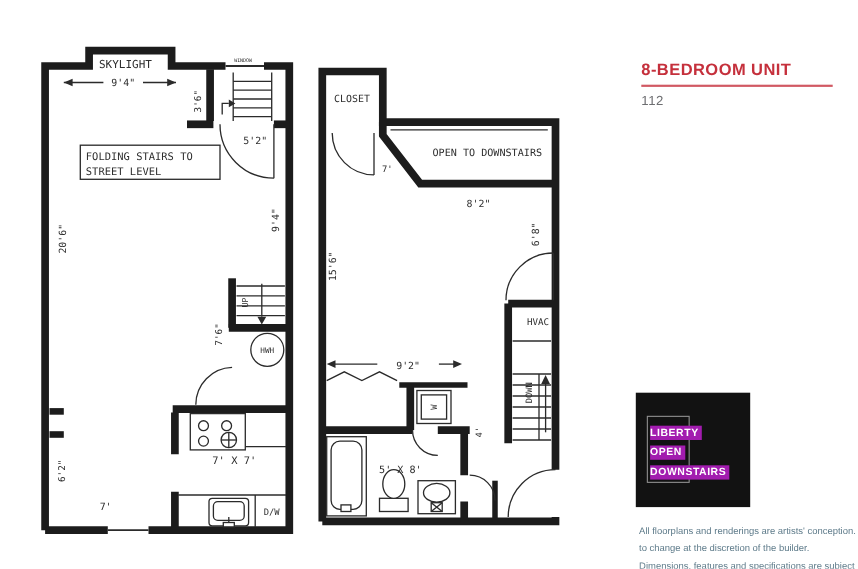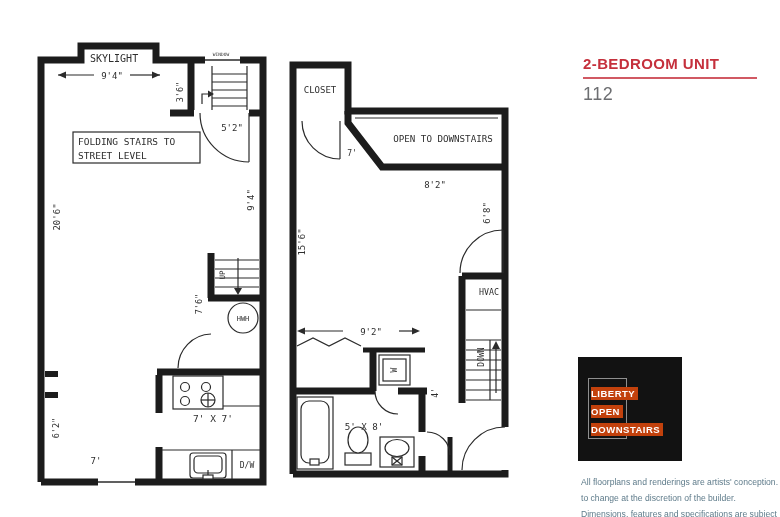--- a/index.html
+++ b/index.html
@@ -12,25 +12,25 @@
   .thin{stroke:#2b2b2b;stroke-width:1.2;fill:none;}
   .thin15{stroke:#2b2b2b;stroke-width:1.6;fill:none;}
   .fix{stroke:#2b2b2b;stroke-width:1.2;fill:#ffffff;}
   .plan-label{font-family:"DejaVu Sans Mono", monospace;fill:#2e2e2e;}
   .halo{stroke:#ffffff;stroke-width:4;paint-order:stroke;}
   .arrowfill{fill:#2b2b2b;}
   
   .panel-title{position:absolute;left:583px;top:55px;font-size:15px;font-weight:bold;
     letter-spacing:0.4px;color:#c5303c;margin:0;}
   .red-rule{position:absolute;left:583px;top:77px;width:174px;height:1.5px;background:#c5303c;opacity:.8;}
-  .unit-number{position:absolute;left:583px;top:84px;font-size:18px;color:#6d6e71;letter-spacing:0.5px;}
+  .unit-number{position:absolute;left:583px;top:84px;font-size:12px;color:#6d6e71;letter-spacing:0.5px;}
   .logo{position:absolute;left:578px;top:357px;width:104px;height:104px;background:#121212;}
   .logo-border{position:absolute;left:10px;top:21px;width:37px;height:59px;border:1px solid #8f8f8f;}
   .logo-text{position:absolute;left:13px;top:26px;}
-  .logo-text span{display:inline-block;background:#c2410c;color:#ffffff;font-weight:bold;
+  .logo-text span{display:inline-block;background:#a21caf;color:#ffffff;font-weight:bold;
     font-size:9.5px;letter-spacing:0.5px;line-height:13px;padding-right:3px;}
   .disclaimer{position:absolute;left:581px;top:458px;font-size:8.6px;
     color:#5e7b8a;line-height:16px;margin-top:16px;}
   .disclaimer div{white-space:nowrap;}
 </style>
 </head>
 <body>
 
 <div class="stage">
 
@@ -221,21 +221,21 @@
     <text class="plan-label" x="160" y="87" font-size="9.2" text-anchor="middle">OPEN TO DOWNSTAIRS</text>
     <text class="plan-label" x="69" y="101" font-size="8" text-anchor="middle">7'</text>
     <text class="plan-label" x="152" y="133" font-size="9" text-anchor="middle">8'2"</text>
     <text class="plan-label" font-size="9" text-anchor="middle" transform="rotate(-90 19 187)" x="19" y="190">15'6"</text>
     <text class="plan-label" font-size="9" text-anchor="middle" transform="rotate(-90 204 158)" x="204" y="161">6'8"</text>
     <text class="plan-label" x="206" y="240" font-size="8.3" text-anchor="middle">HVAC</text>
     <text class="plan-label" font-size="8" text-anchor="middle" transform="rotate(-90 152 338)" x="152" y="341">4'</text>
     <text class="plan-label" x="81" y="375" font-size="9.2" text-anchor="middle">5' X 8'</text>
   </svg>
 
-  <h1 class="panel-title">2-BEDROOM UNIT</h1>
+  <h1 class="panel-title">8-BEDROOM UNIT</h1>
   <div class="red-rule"></div>
   <div class="unit-number">112</div>
 
   <div class="logo">
     <div class="logo-border"></div>
     <div class="logo-text">
       <span>LIBERTY</span><br>
       <span>OPEN</span><br>
       <span>DOWNSTAIRS</span>
     </div>

